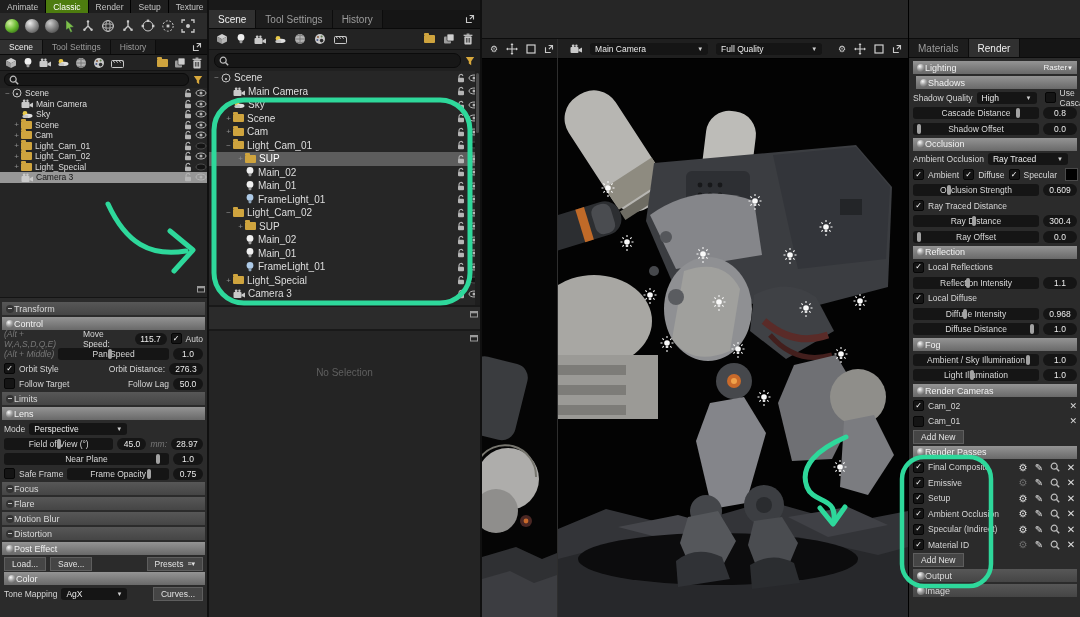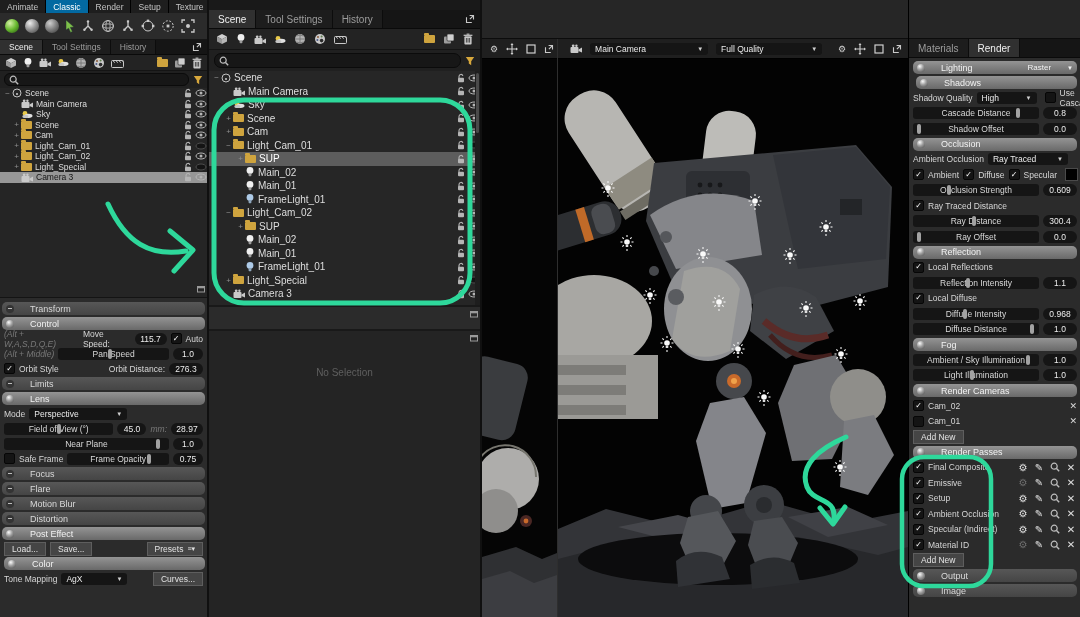--- a/index.html
+++ b/index.html
@@ -21,21 +21,21 @@
   .slider{position:relative;height:12px;background:#151515;border-radius:3px;display:flex;
           align-items:center;justify-content:center;color:#d9d9d9;font-size:8.5px;overflow:hidden;}
   .handle{position:absolute;top:1px;width:4px;height:10px;background:#a2a2a2;border-radius:2px;}
   .dd{height:12px;background:#151515;border-radius:3px;display:flex;align-items:center;
       padding:0 5px;color:#eaeaea;font-size:8.5px;flex:none;}
   .dd .car{font-size:6px;color:#cfcfcf;margin-left:auto;padding-left:6px;}
   .cb{width:9px;height:9px;background:#141414;border:1px solid #060606;border-radius:2px;flex:none;
       display:flex;align-items:center;justify-content:center;color:#fff;font-size:8px;line-height:8px;}
   .btn{height:12px;background:#454545;border:1px solid #5e5e5e;border-radius:0;color:#e3e3e3;
        display:flex;align-items:center;padding:0 7px;font-size:8.5px;flex:none;}
-  .hdr{height:13px;border-radius:5px;margin:2px 2px 2px 2px;display:flex;align-items:center;gap:16px;
+  .hdr{height:13px;border-radius:0;margin:2px 2px 2px 2px;display:flex;align-items:center;gap:0;
        padding:0 4px;color:#f2f2f2;background:linear-gradient(#949494,#696969);font-size:9px;}
   .hdr.closed{background:linear-gradient(#575757,#454545);color:#d9d9d9;}
   .sphere{width:8px;height:8px;border-radius:50%;flex:none;
           background:radial-gradient(circle at 35% 30%,#fafafa,#9d9d9d 45%,#474747);}
   .dashic{width:8px;height:8px;border-radius:50%;background:#343434;flex:none;position:relative;}
   .dashic::after{content:"";position:absolute;left:2px;right:2px;top:3.4px;height:1.2px;background:#bdbdbd;}
   .hintt{color:#787878;font-style:italic;}
 
   
   .trow{display:flex;align-items:center;padding-left:3px;color:#dedede;}
@@ -46,21 +46,21 @@
   .trow.sel-dim{background:#5d5d5d;color:#fff;}
   .lockic,.eyeic{width:13px;display:flex;justify-content:center;flex:none;}
   .i-folder{width:11px;height:8px;background:#cfa43e;border-radius:1px;position:relative;flex:none;}
   .i-folder::before{content:"";position:absolute;top:-2px;left:0;width:5px;height:2px;background:#cfa43e;
                     border-radius:1px 1px 0 0;}
 
   
   #top-tabs{height:13px;background:#141414;display:flex;align-items:stretch;font-size:8.5px;}
   #top-tabs .ttab{padding:4px 7px;display:flex;align-items:center;color:#c4c4c4;background:#1e1e1e;
                   border-right:1px solid #000;}
-  #top-tabs .ttab.active{background:#0369a1;color:#fff;}
+  #top-tabs .ttab.active{background:#4d7c0f;color:#fff;}
   #main-toolbar{height:26px;background:#2b2b2b;display:flex;align-items:center;gap:6px;padding:0 5px;
                 border-bottom:1px solid #161616;}
   .ball{width:14px;height:14px;border-radius:50%;flex:none;}
   #left-tabs{height:14px;font-size:8.5px;}
   #left-objbar{height:15px;background:#232323;display:flex;align-items:center;gap:6px;padding:0 5px;
                border-bottom:1px solid #141414;}
   .searchrow{display:flex;align-items:center;gap:4px;padding:2px 4px;background:#202020;}
   .searchbox{flex:1;height:11px;background:#171717;border:1px solid #0b0b0b;border-radius:6px;
              display:flex;align-items:center;gap:3px;padding:0 4px;}
   #left-tree{height:209px;background:#252525;position:relative;border-bottom:1px solid #141414;}
@@ -475,20 +475,27 @@
           <span class="handle" style="left:45%"></span>
         </div>
         <span class="valbox" style="width:30px">1.0</span>
       </div>
       <div class="crow">
         <span class="cb">✓</span>
         <span>Orbit Style</span>
         <span class="spacer"></span>
         <span>Orbit Distance:</span>
         <span class="valbox" style="width:34px">276.3</span>
+      </div>
+      <div class="crow">
+        <span class="cb"></span>
+        <span>Follow Target</span>
+        <span class="spacer"></span>
+        <span>Follow Lag</span>
+        <span class="valbox" style="width:30px">50.0</span>
       </div>
       <div class="hdr closed">
         <span class="dashic"></span>
         <span>Limits</span>
       </div>
       <div class="hdr">
         <span class="sphere"></span>
         <span>Lens</span>
       </div>
       <div class="crow">

